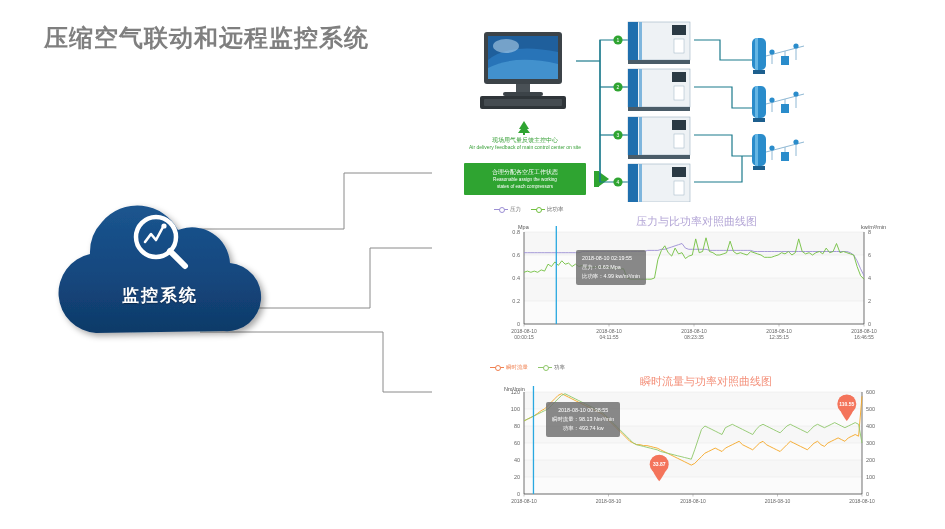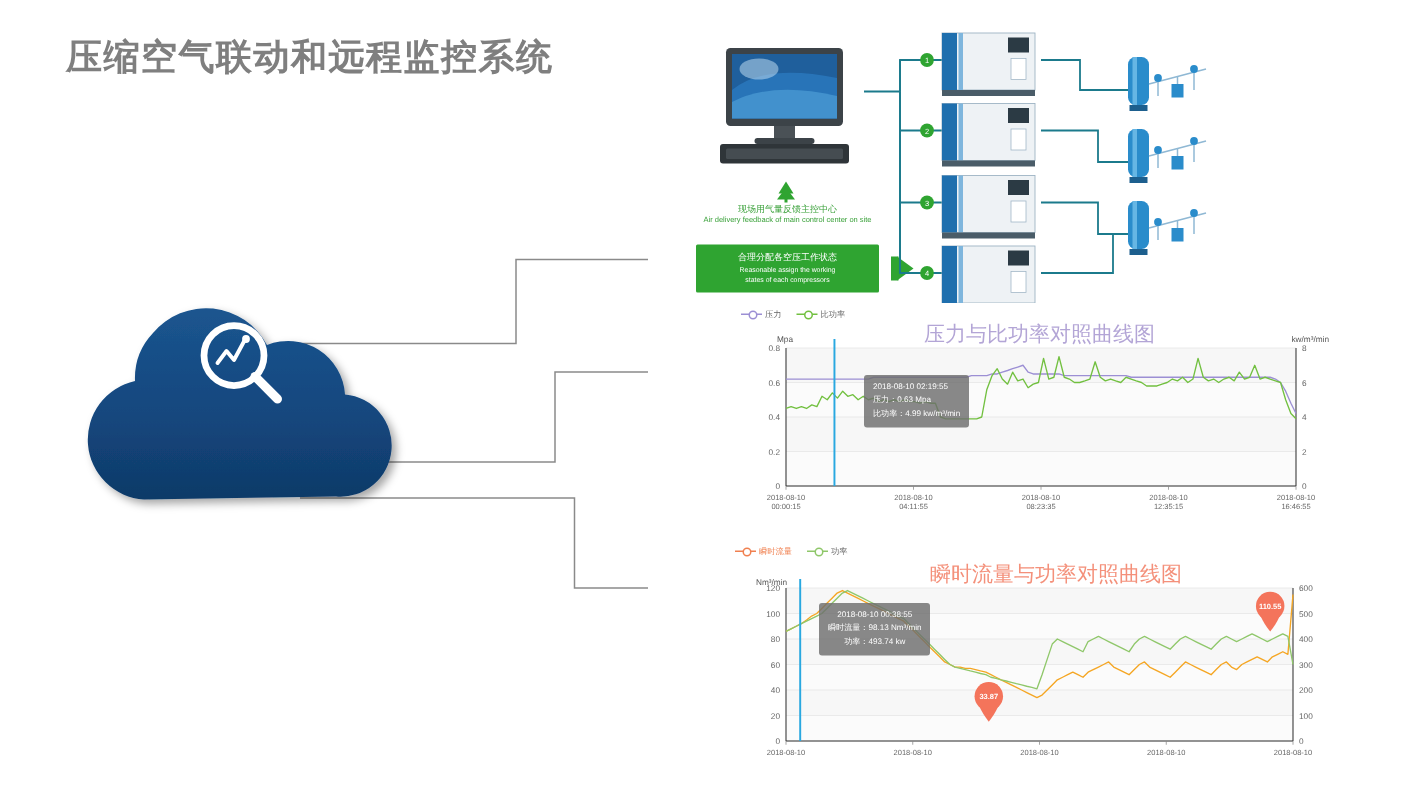--- a/index.html
+++ b/index.html
@@ -64,21 +64,21 @@
   .leg-mark { display: inline-block; width: 14px; height: 6px; position: relative; }
   .leg-mark::before {
     content: ""; position: absolute; left: 0; top: 2.5px; width: 14px; height: 1px;
     background: currentColor;
   }
   .leg-mark::after {
     content: ""; position: absolute; left: 5px; top: 0.5px; width: 4px; height: 4px;
     border: 1px solid currentColor; border-radius: 50%; background: #fff;
   }
   .leg-label { color: #666; font-size: 5.5px; }
-  .chart-title { position: absolute; font-size: 14px; }
+  .chart-title { position: absolute; font-size: 11px; margin-left: 20px; }
   .axis-unit { position: absolute; font-size: 5.5px; color: #555; }
 
   .tooltip {
     position: absolute; background: rgba(110,110,110,.82);
     color: #ffffff; font-size: 5.4px; line-height: 1.65;
     padding: 4px 6px; border-radius: 2px; white-space: nowrap;
   }
 </style>
 </head>
 <body>
@@ -113,20 +113,21 @@
         a 38 38 0 0 1 52 33
         a 34 34 0 0 1 -6 68
         z"></path>
     </svg>
     <svg class="magnifier" width="62" height="62" viewBox="0 0 62 62">
       <circle cx="26" cy="25" r="20" fill="none" stroke="#ffffff" stroke-width="4.5"></circle>
       <line x1="40" y1="39" x2="55" y2="54" stroke="#ffffff" stroke-width="6" stroke-linecap="round"></line>
       <polyline points="15,30 21,22 26,28 33,15" fill="none" stroke="#ffffff" stroke-width="2.6" stroke-linejoin="round" stroke-linecap="round"></polyline>
       <circle cx="34" cy="14" r="2.6" fill="#ffffff"></circle>
     </svg>
+    <div class="cloud-label">监控系统</div>
   </div>
 
   <div class="panel-diagram">
 
     <svg class="monitor" viewBox="0 0 106 86">
       <rect x="14" y="2" width="78" height="52" rx="3" fill="#3c4348"></rect>
       <rect x="18" y="6" width="70" height="43" fill="#1f5f9c"></rect>
       <path d="M18 30 Q40 12 88 22 L88 49 L18 49 Z" fill="#2a78bd" opacity="0.85"></path>
       <path d="M18 38 Q45 24 88 34 L88 49 L18 49 Z" fill="#4d9ed6" opacity="0.7"></path>
       <ellipse cx="36" cy="16" rx="13" ry="7" fill="#bcd9ef" opacity="0.55"></ellipse>

